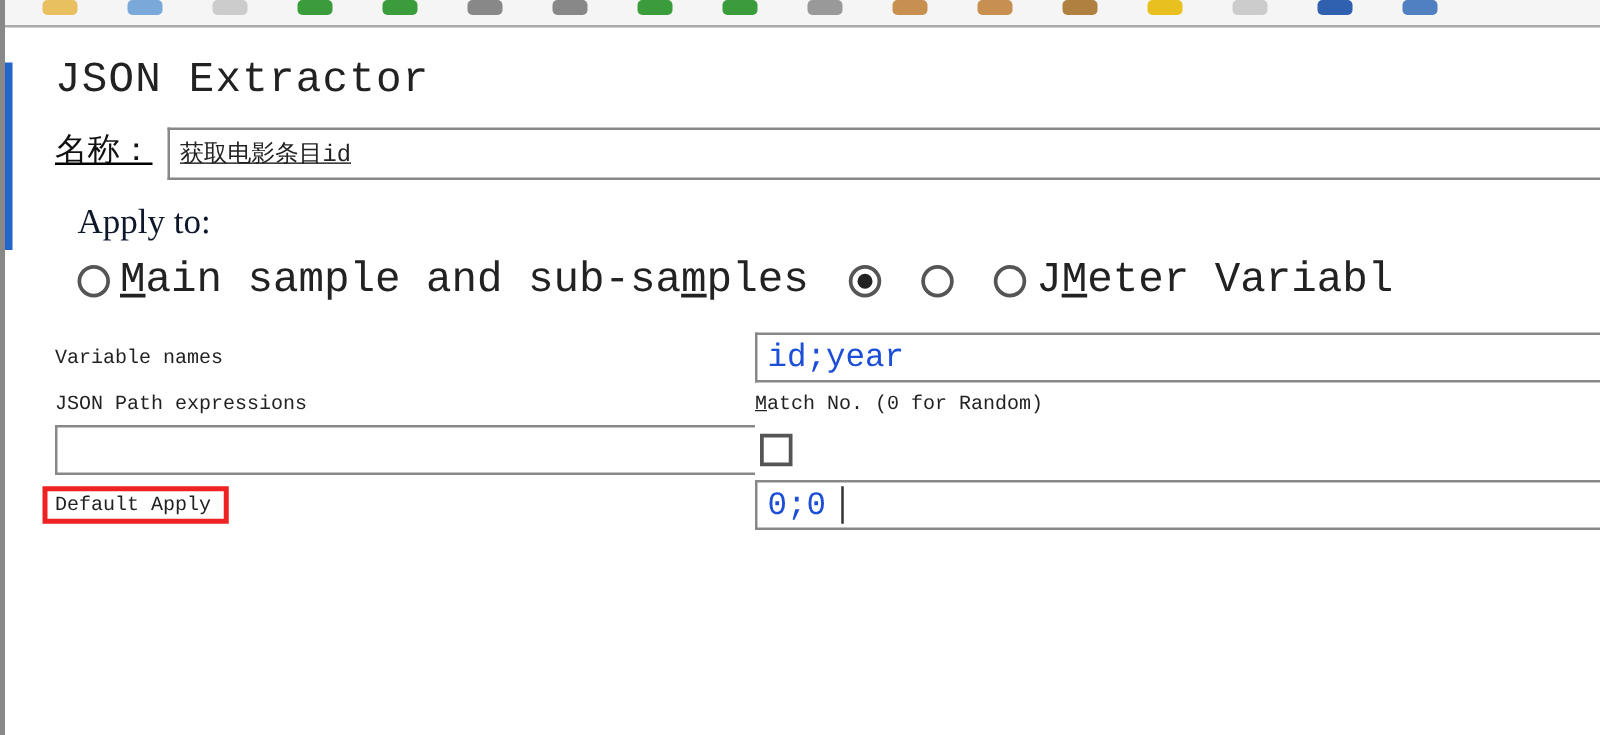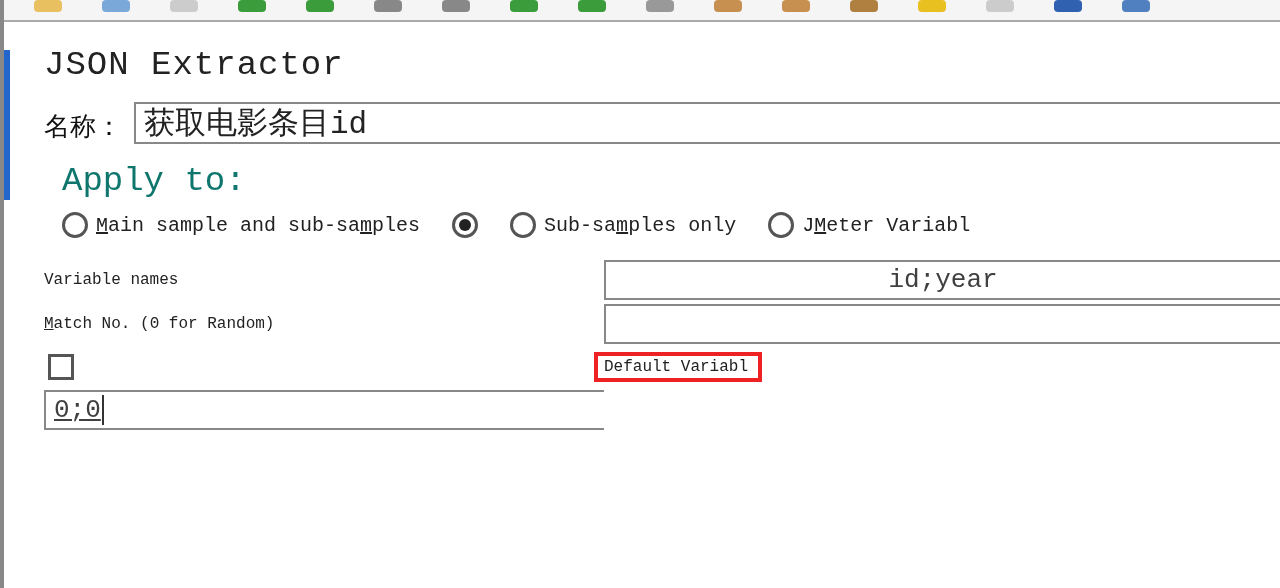--- a/index.html
+++ b/index.html
@@ -46,46 +46,47 @@
   }
   .title {
     font-size: 34px;
     font-family: "Courier New", monospace;
     letter-spacing: 1px;
     margin-bottom: 18px;
     color: #222;
   }
   .row {
     display: flex;
-    align-items: flex-end;
+    align-items: flex-start;
     margin-bottom: 10px;
+    text-decoration: underline;
   }
   .label {
     font-size: 26px;
     color: #111;
     font-family: "SimSun", "Courier New", monospace;
   }
   .name-label { width: 90px; }
   .comment-label { width: 90px; }
   .text-input {
     flex: 1;
     height: 42px;
     border: 2px solid #888;
     border-right: none;
     padding: 2px 8px;
-    font-size: 31px;
+    font-size: 19px;
     font-family: "SimSun", "Courier New", monospace;
     color: #222;
     background: #fff;
   }
   .fieldset-header {
-    font-size: 34px;
-    color: #0f766e;
+    font-size: 28px;
+    color: #0f172a;
     margin: 18px 0 12px 18px;
-    font-family: Liberation Mono, monospace;
+    font-family: Liberation Serif, serif;
   }
   .radio-row {
     display: flex;
     align-items: center;
     gap: 32px;
     margin-left: 18px;
     margin-bottom: 22px;
   }
   .radio-item {
     display: flex;
@@ -104,21 +105,21 @@
     flex-shrink: 0;
   }
   .radio.selected::after {
     content: "";
     width: 12px;
     height: 12px;
     background: #222;
     border-radius: 50%;
   }
   .radio-label {
-    font-size: 20px;
+    font-size: 34px;
     font-family: "Courier New", monospace;
     white-space: nowrap;
     color: #222;
   }
   .form-grid {
     display: grid;
     grid-template-columns: 560px 1fr;
     row-gap: 4px;
     margin-left: 0;
   }
@@ -134,44 +135,42 @@
     padding: 0;
   }
   .form-input {
     width: 100%;
     height: 40px;
     border: 2px solid #888;
     border-right: none;
     padding: 2px 8px;
     font-size: 26px;
     font-family: "Courier New", monospace;
-    color: #404040;
-    background: #fff;
-    text-align: center;
+    color: #1d4ed8;
+    background: #fff;
   }
   .checkbox {
     width: 26px;
     height: 26px;
     border: 3px solid #555;
     background: #fff;
     display: inline-block;
     margin-left: 4px;
   }
   .highlight-box {
     border: 4px solid #e22;
     padding: 2px 10px 2px 6px;
     display: inline-block;
     margin-left: -10px;
   }
   .cursor-line {
     display: inline-block;
     border-right: 2px solid #333;
-    padding-right: 1px;
+    padding-right: 12px;
     animation: none;
-    text-decoration: underline;
   }
 </style>
 </head>
 <body>
 
 <div class="window">
 
   <div class="toolbar">
     <span class="tb-icon" style="background:#e8c060"></span>
     <span class="tb-icon" style="background:#7aa8d8"></span>
@@ -209,44 +208,44 @@
     <div class="radio-row">
       <div class="radio-item">
         <span class="radio"></span>
         <span class="radio-label"><span style="text-decoration:underline">M</span>ain sample and sub-sa<span style="text-decoration:underline">m</span>ples</span>
       </div>
       <div class="radio-item">
         <span class="radio selected"></span>
       </div>
       <div class="radio-item">
         <span class="radio"></span>
-        <span class="radio-label">Sub-sa<span style="text-decoration:underline">m</span>ples only</span>
       </div>
       <div class="radio-item">
         <span class="radio"></span>
         <span class="radio-label">J<span style="text-decoration:underline">M</span>eter Variabl</span>
       </div>
     </div>
 
     <div class="form-grid">
 
       <div class="form-label">Variable names</div>
       <div class="form-input-wrap"><input class="form-input" value="id;year" style=""></div>
 
+      <div class="form-label">JSON Path expressions</div>
 
       <div class="form-label"><span style="text-decoration:underline">M</span>atch No. (0 for Random)</div>
       <div class="form-input-wrap"><input class="form-input" value="" style=""></div>
 
       <div class="form-input-wrap" style="display:flex;align-items:center;">
         <span class="checkbox"></span>
       </div>
 
       <div class="form-label">
         <span class="highlight-box">
-          <span>Default Variabl</span>
+          <span>Default Apply</span>
         </span>
       </div>
       <div class="form-input-wrap">
         <div class="form-input" style="display:flex;align-items:center;">
           <span class="cursor-line">0;0</span>
         </div>
       </div>
 
     </div>
 

